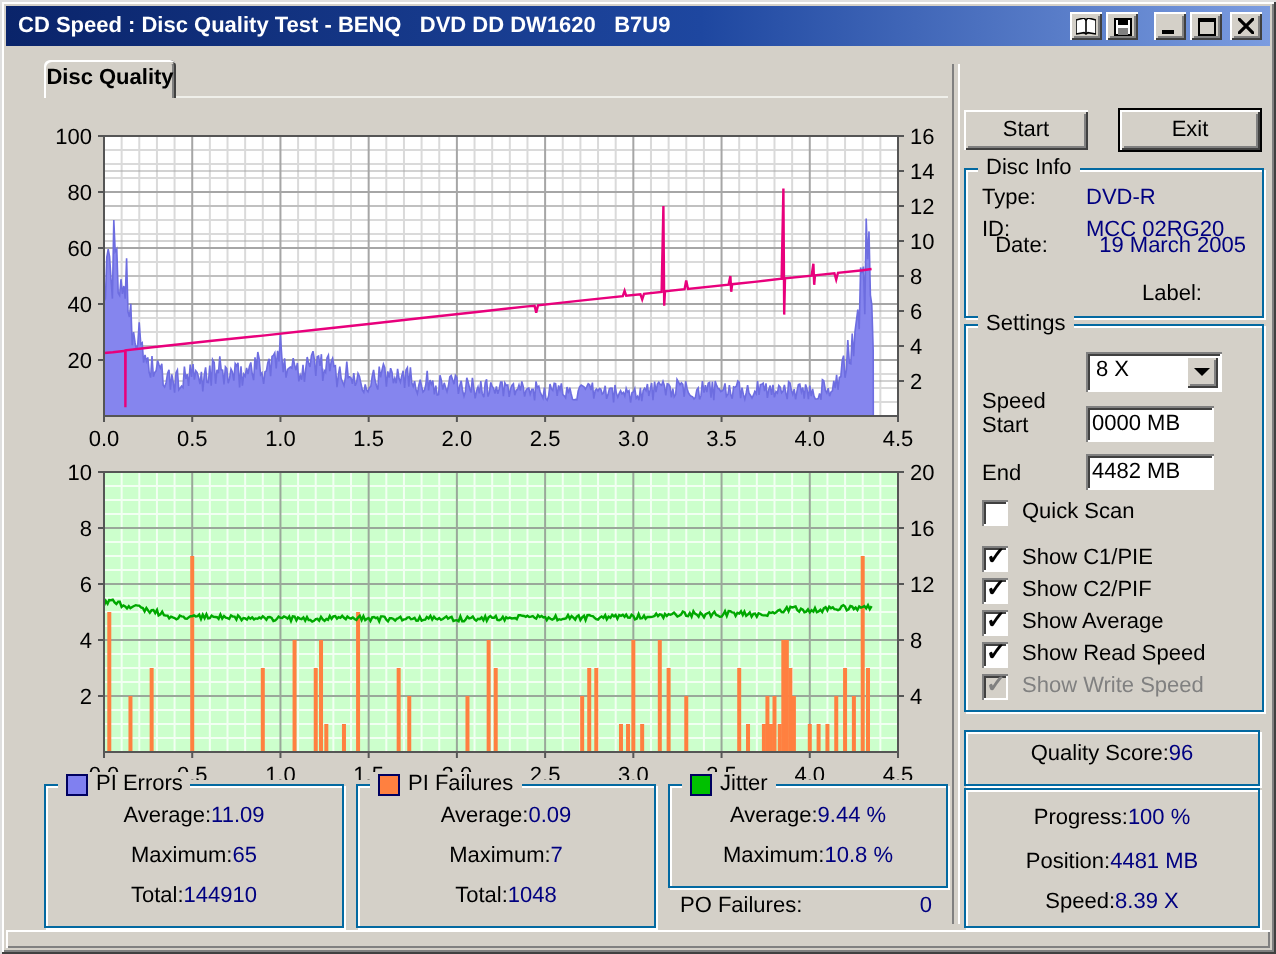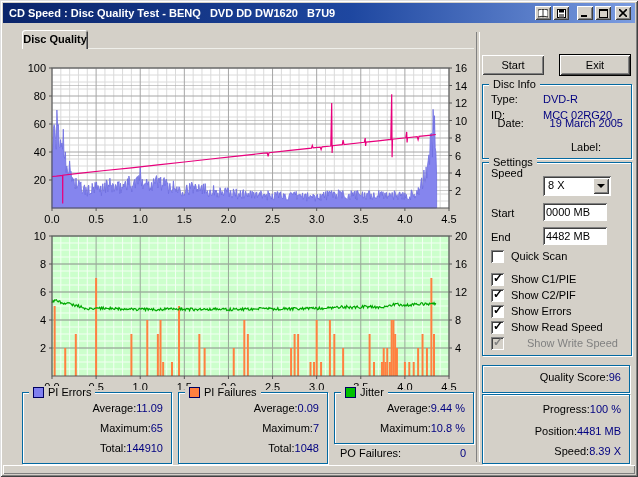--- a/index.html
+++ b/index.html
@@ -18,21 +18,21 @@
   .tb-gap{width:6px;}
   .tab{position:absolute;left:22px;top:30px;width:66px;height:19px;background:#d4d0c8;
        border-radius:3px 3px 0 0;text-align:center;line-height:19px;
        box-shadow:inset 1px 1px 0 #fff,inset -1px 0 0 #404040,inset 2px 2px 0 #d4d0c8,inset -2px 0 0 #808080;font-weight:bold;}
   .tabline{position:absolute;left:88px;top:48px;width:386px;height:1px;background:#efefea;}
   .chart{position:absolute;}
   .groupbox{position:absolute;border:1px solid #0369a1;
        box-shadow:inset 1px 1px 0 #fff,1px 1px 0 #fff;}
   .legend{position:absolute;top:-7px;left:6px;background:#d4d0c8;padding:0 4px;display:flex;align-items:center;white-space:nowrap;}
   .legend-sq{width:9px;height:9px;border:1px solid #000060;margin-right:4px;display:inline-block;}
-  .g-row{position:absolute;left:8px;right:8px;display:flex;justify-content:flex-end;}
+  .g-row{position:absolute;left:8px;right:8px;display:flex;justify-content:center;}
   .val{color:#000080;text-align:right;}
   .btn{position:absolute;background:#d4d0c8;text-align:center;
        box-shadow:inset 1px 1px 0 #fff,inset -1px -1px 0 #404040,inset 2px 2px 0 #d4d0c8,inset -2px -2px 0 #808080;
        font-size:11px;display:flex;align-items:center;justify-content:center;}
   .btn-default{box-shadow:0 0 0 1px #000,inset 1px 1px 0 #fff,inset -1px -1px 0 #404040,inset 2px 2px 0 #d4d0c8,inset -2px -2px 0 #808080;}
   .field{position:absolute;background:#fff;border:none;font-family:"Liberation Sans",sans-serif;font-size:11px;padding:0 3px;
        box-shadow:inset 1px 1px 0 #808080,inset -1px -1px 0 #fff,inset 2px 2px 0 #404040;line-height:18px;}
   .combo{position:absolute;background:#fff;
        box-shadow:inset 1px 1px 0 #808080,inset -1px -1px 0 #fff,inset 2px 2px 0 #404040;}
   .combo-text{position:absolute;left:5px;top:3px;}
@@ -40,21 +40,21 @@
        box-shadow:inset 1px 1px 0 #fff,inset -1px -1px 0 #404040,inset 2px 2px 0 #d4d0c8,inset -2px -2px 0 #808080;
        display:flex;align-items:center;justify-content:center;}
   .arrow-down{width:0;height:0;border-left:4px solid transparent;border-right:4px solid transparent;border-top:4px solid #000;}
   .cb-row{position:absolute;display:flex;align-items:flex-start;}
   .cb-box{width:13px;height:13px;background:#fff;margin-right:7px;position:relative;
        box-shadow:inset 1px 1px 0 #808080,inset -1px -1px 0 #fff,inset 2px 2px 0 #404040;}
   .cb-box .mark{display:none;position:absolute;left:2px;top:-2px;font-weight:bold;font-size:12px;color:#000;}
   .cb-row.checked .mark{display:block;}
   .cb-row.disabled .cb-box{background:#d4d0c8;}
   .cb-row.disabled .mark{color:#808080;}
-  .cb-row.disabled .cb-label{color:#808080;margin-left:16px;}
+  .cb-row.disabled .cb-label{color:#808080;}
   .statusbar{position:absolute;left:3px;top:465px;width:632px;height:9px;background:#d4d0c8;
        box-shadow:inset 1px 1px 0 #fff,inset -1px -1px 0 #808080;}
   .groove-v{position:absolute;left:476px;top:32px;width:2px;height:430px;
        border-left:1px solid #808080;border-right:1px solid #fff;}
   .po-row{position:absolute;left:340px;top:447px;width:126px;display:flex;justify-content:space-between;}
 </style>
 </head>
 <body>
 
 <div class="win">
@@ -485,21 +485,21 @@
     <div class="g-row" style="top:56px;justify-content:flex-end">
       <span style="width:52px">Label:</span>
       <span class="val" style="text-align:left"></span>
     </div>
   </div>
 
   <div class="groupbox" style="left:482px;top:162px;width:148px;height:192px">
     <div class="legend">
       <span>Settings</span>
     </div>
-    <span style="position:absolute;left:8px;top:4px">Speed</span>
+    <span style="position:absolute;left:8px;top:32px">Speed</span>
     <div class="combo" style="left:60px;top:13px;width:68px;height:20px">
       <span class="combo-text">8 X</span>
       <div class="combo-btn">
         <span class="arrow-down"></span>
       </div>
     </div>
     <span style="position:absolute;left:8px;top:44px">Start</span>
     <input class="field" style="left: 60px; top: 40px; width: 58px; height: 18px;" value="0000 MB">
     <span style="position:absolute;left:8px;top:68px">End</span>
     <input class="field" style="left: 60px; top: 64px; width: 58px; height: 18px;" value="4482 MB">
@@ -517,21 +517,21 @@
     <div class="cb-row checked" style="left:8px;top:126px">
       <span class="cb-box">
           <span class="mark">✓</span>
         </span>
       <span class="cb-label">Show C2/PIF</span>
     </div>
     <div class="cb-row checked" style="left:8px;top:142px">
       <span class="cb-box">
           <span class="mark">✓</span>
         </span>
-      <span class="cb-label">Show Errors</span>
+      <span class="cb-label">Show Average</span>
     </div>
     <div class="cb-row checked" style="left:8px;top:158px">
       <span class="cb-box">
           <span class="mark">✓</span>
         </span>
       <span class="cb-label">Show Read Speed</span>
     </div>
     <div class="cb-row checked disabled" style="left:8px;top:174px">
       <span class="cb-box">
           <span class="mark">✓</span>

